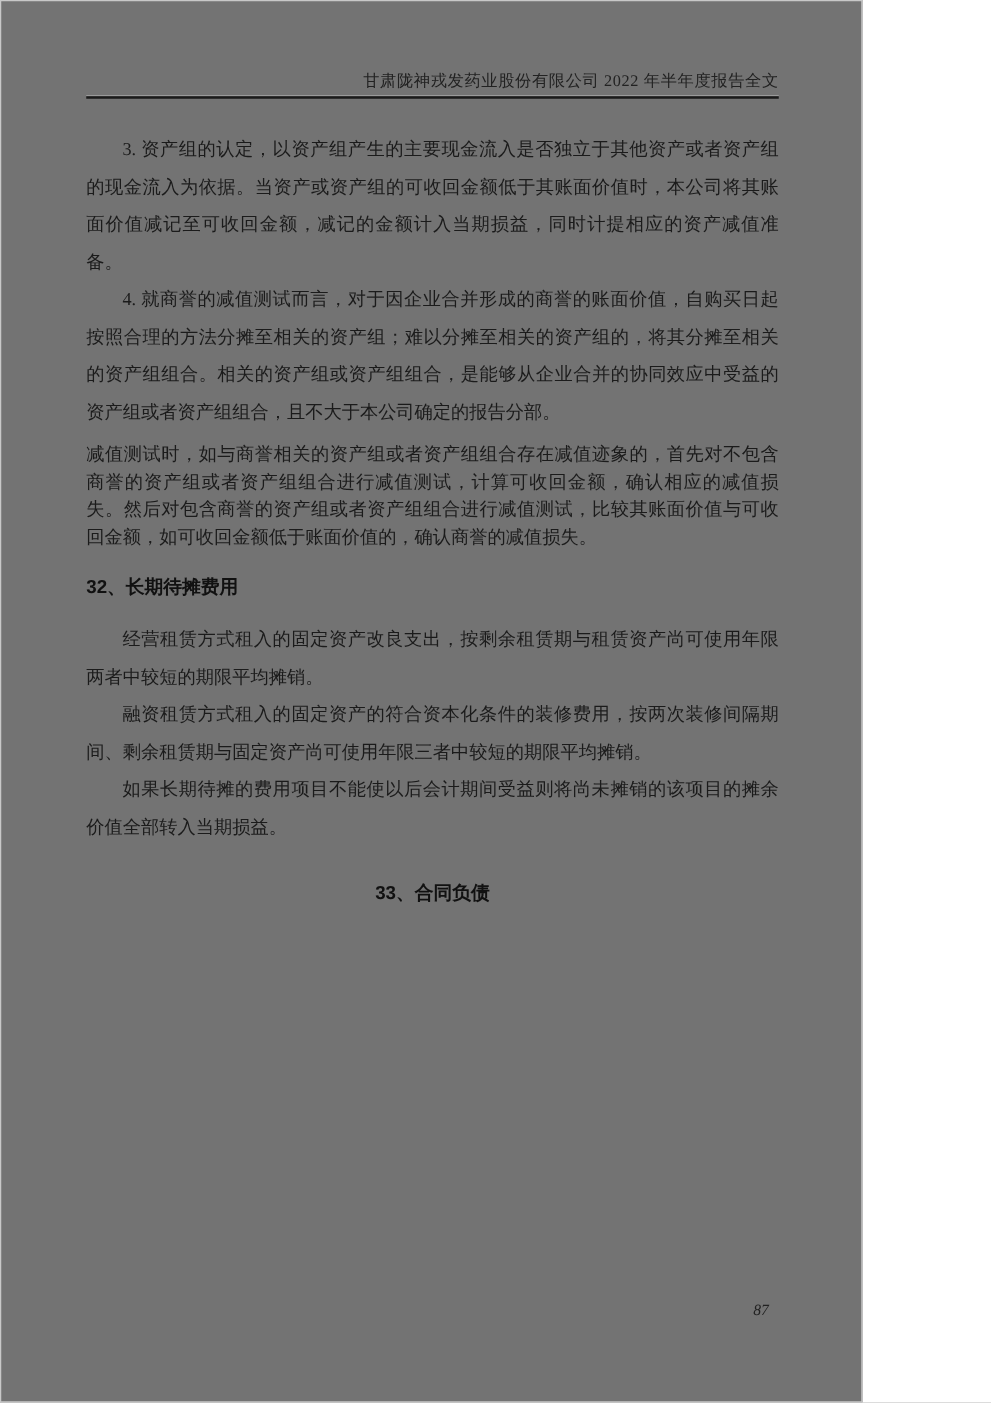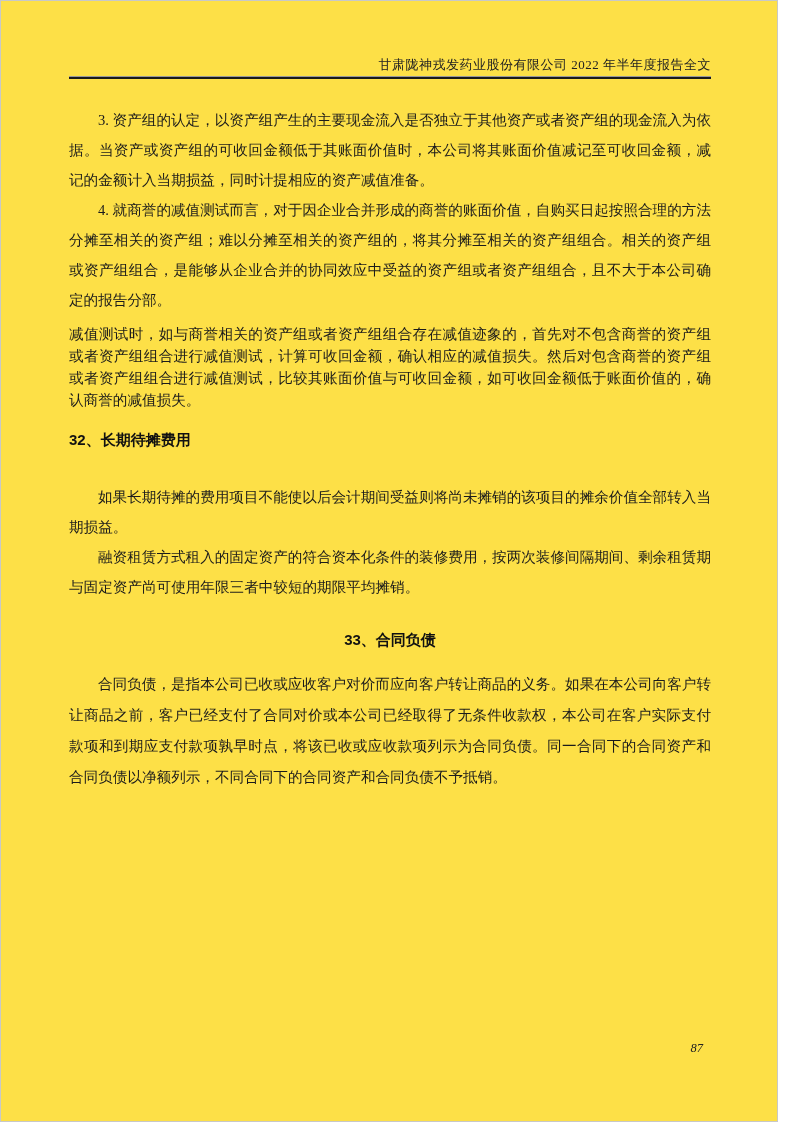--- a/index.html
+++ b/index.html
@@ -2,23 +2,23 @@
 <html><head>
 <meta charset="utf-8">
 <style>
   html, body {
     margin: 0;
     padding: 0;
     background: #ffffff;
   }
   .page {
     position: relative;
-    width: 778px;
+    width: 690px;
     height: 1122px;
-    background: #fde047;
+    background: #737373;
     box-sizing: border-box;
     border: 1px solid #c8c8c8;
     overflow: hidden;
     color: #1b1b1b;
     font-family: "Liberation Serif", "DejaVu Serif", serif;
   }
   .content {
     position: absolute;
     left: 68px;
     right: 66px;
@@ -47,21 +47,21 @@
   .para.p1 { margin-top: 26px; }
   .para.p3 { margin-top: 8px; }
   .sec-heading {
     font-family: "Liberation Sans", "DejaVu Sans", sans-serif;
     font-weight: 700;
     font-size: 15px;
     line-height: 22px;
     color: #111111;
     margin: 0;
   }
-  .sec-heading.h32 { margin-top: 18px; margin-bottom: 31px; }
+  .sec-heading.h32 { margin-top: 18px; margin-bottom: 16px; }
   .sec-heading.h33 { margin-top: 27px; margin-bottom: 18px; text-align: center; }
   .page-number {
     position: absolute;
     top: 1040px;
     right: 74px;
     font-size: 12.5px;
     color: #222222;
     font-family: "Liberation Serif", "DejaVu Serif", serif;
     font-style: italic;
   }
@@ -76,25 +76,25 @@
 
     <p class="para indent p1">3. 资产组的认定，以资产组产生的主要现金流入是否独立于其他资产或者资产组的现金流入为依据。当资产或资产组的可收回金额低于其账面价值时，本公司将其账面价值减记至可收回金额，减记的金额计入当期损益，同时计提相应的资产减值准备。</p>
 
     <p class="para indent">4. 就商誉的减值测试而言，对于因企业合并形成的商誉的账面价值，自购买日起按照合理的方法分摊至相关的资产组；难以分摊至相关的资产组的，将其分摊至相关的资产组组合。相关的资产组或资产组组合，是能够从企业合并的协同效应中受益的资产组或者资产组组合，且不大于本公司确定的报告分部。</p>
 
     <p class="para tight p3">减值测试时，如与商誉相关的资产组或者资产组组合存在减值迹象的，首先对不包含商誉的资产组或者资产组组合进行减值测试，计算可收回金额，确认相应的减值损失。然后对包含商誉的资产组或者资产组组合进行减值测试，比较其账面价值与可收回金额，如可收回金额低于账面价值的，确认商誉的减值损失。</p>
 
     <h3 class="sec-heading h32">32、长期待摊费用</h3>
 
 
+    <p class="para indent">经营租赁方式租入的固定资产改良支出，按剩余租赁期与租赁资产尚可使用年限两者中较短的期限平均摊销。</p>
+
+    <p class="para indent">融资租赁方式租入的固定资产的符合资本化条件的装修费用，按两次装修间隔期间、剩余租赁期与固定资产尚可使用年限三者中较短的期限平均摊销。</p>
 
     <p class="para indent">如果长期待摊的费用项目不能使以后会计期间受益则将尚未摊销的该项目的摊余价值全部转入当期损益。</p>
 
-    <p class="para indent">融资租赁方式租入的固定资产的符合资本化条件的装修费用，按两次装修间隔期间、剩余租赁期与固定资产尚可使用年限三者中较短的期限平均摊销。</p>
-
     <h3 class="sec-heading h33">33、合同负债</h3>
 
-    <p class="para indent loose">合同负债，是指本公司已收或应收客户对价而应向客户转让商品的义务。如果在本公司向客户转让商品之前，客户已经支付了合同对价或本公司已经取得了无条件收款权，本公司在客户实际支付款项和到期应支付款项孰早时点，将该已收或应收款项列示为合同负债。同一合同下的合同资产和合同负债以净额列示，不同合同下的合同资产和合同负债不予抵销。</p>
 
   </div>
 
   <div class="page-number">87</div>
 </div>
 
 </body></html>

